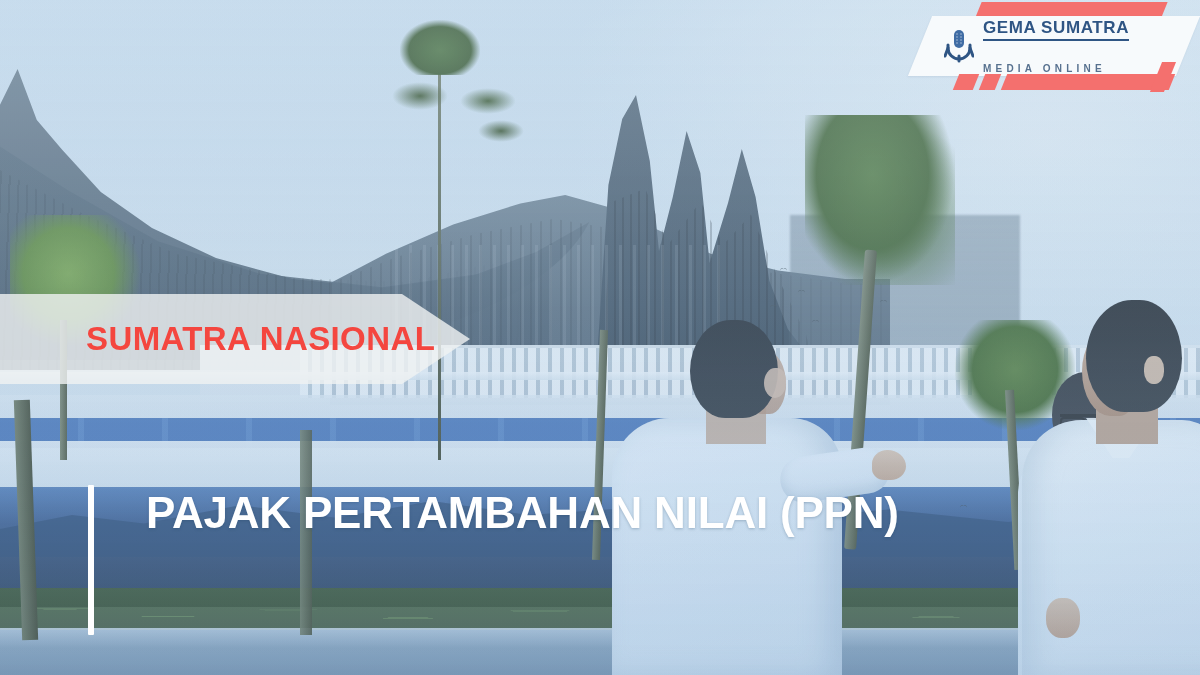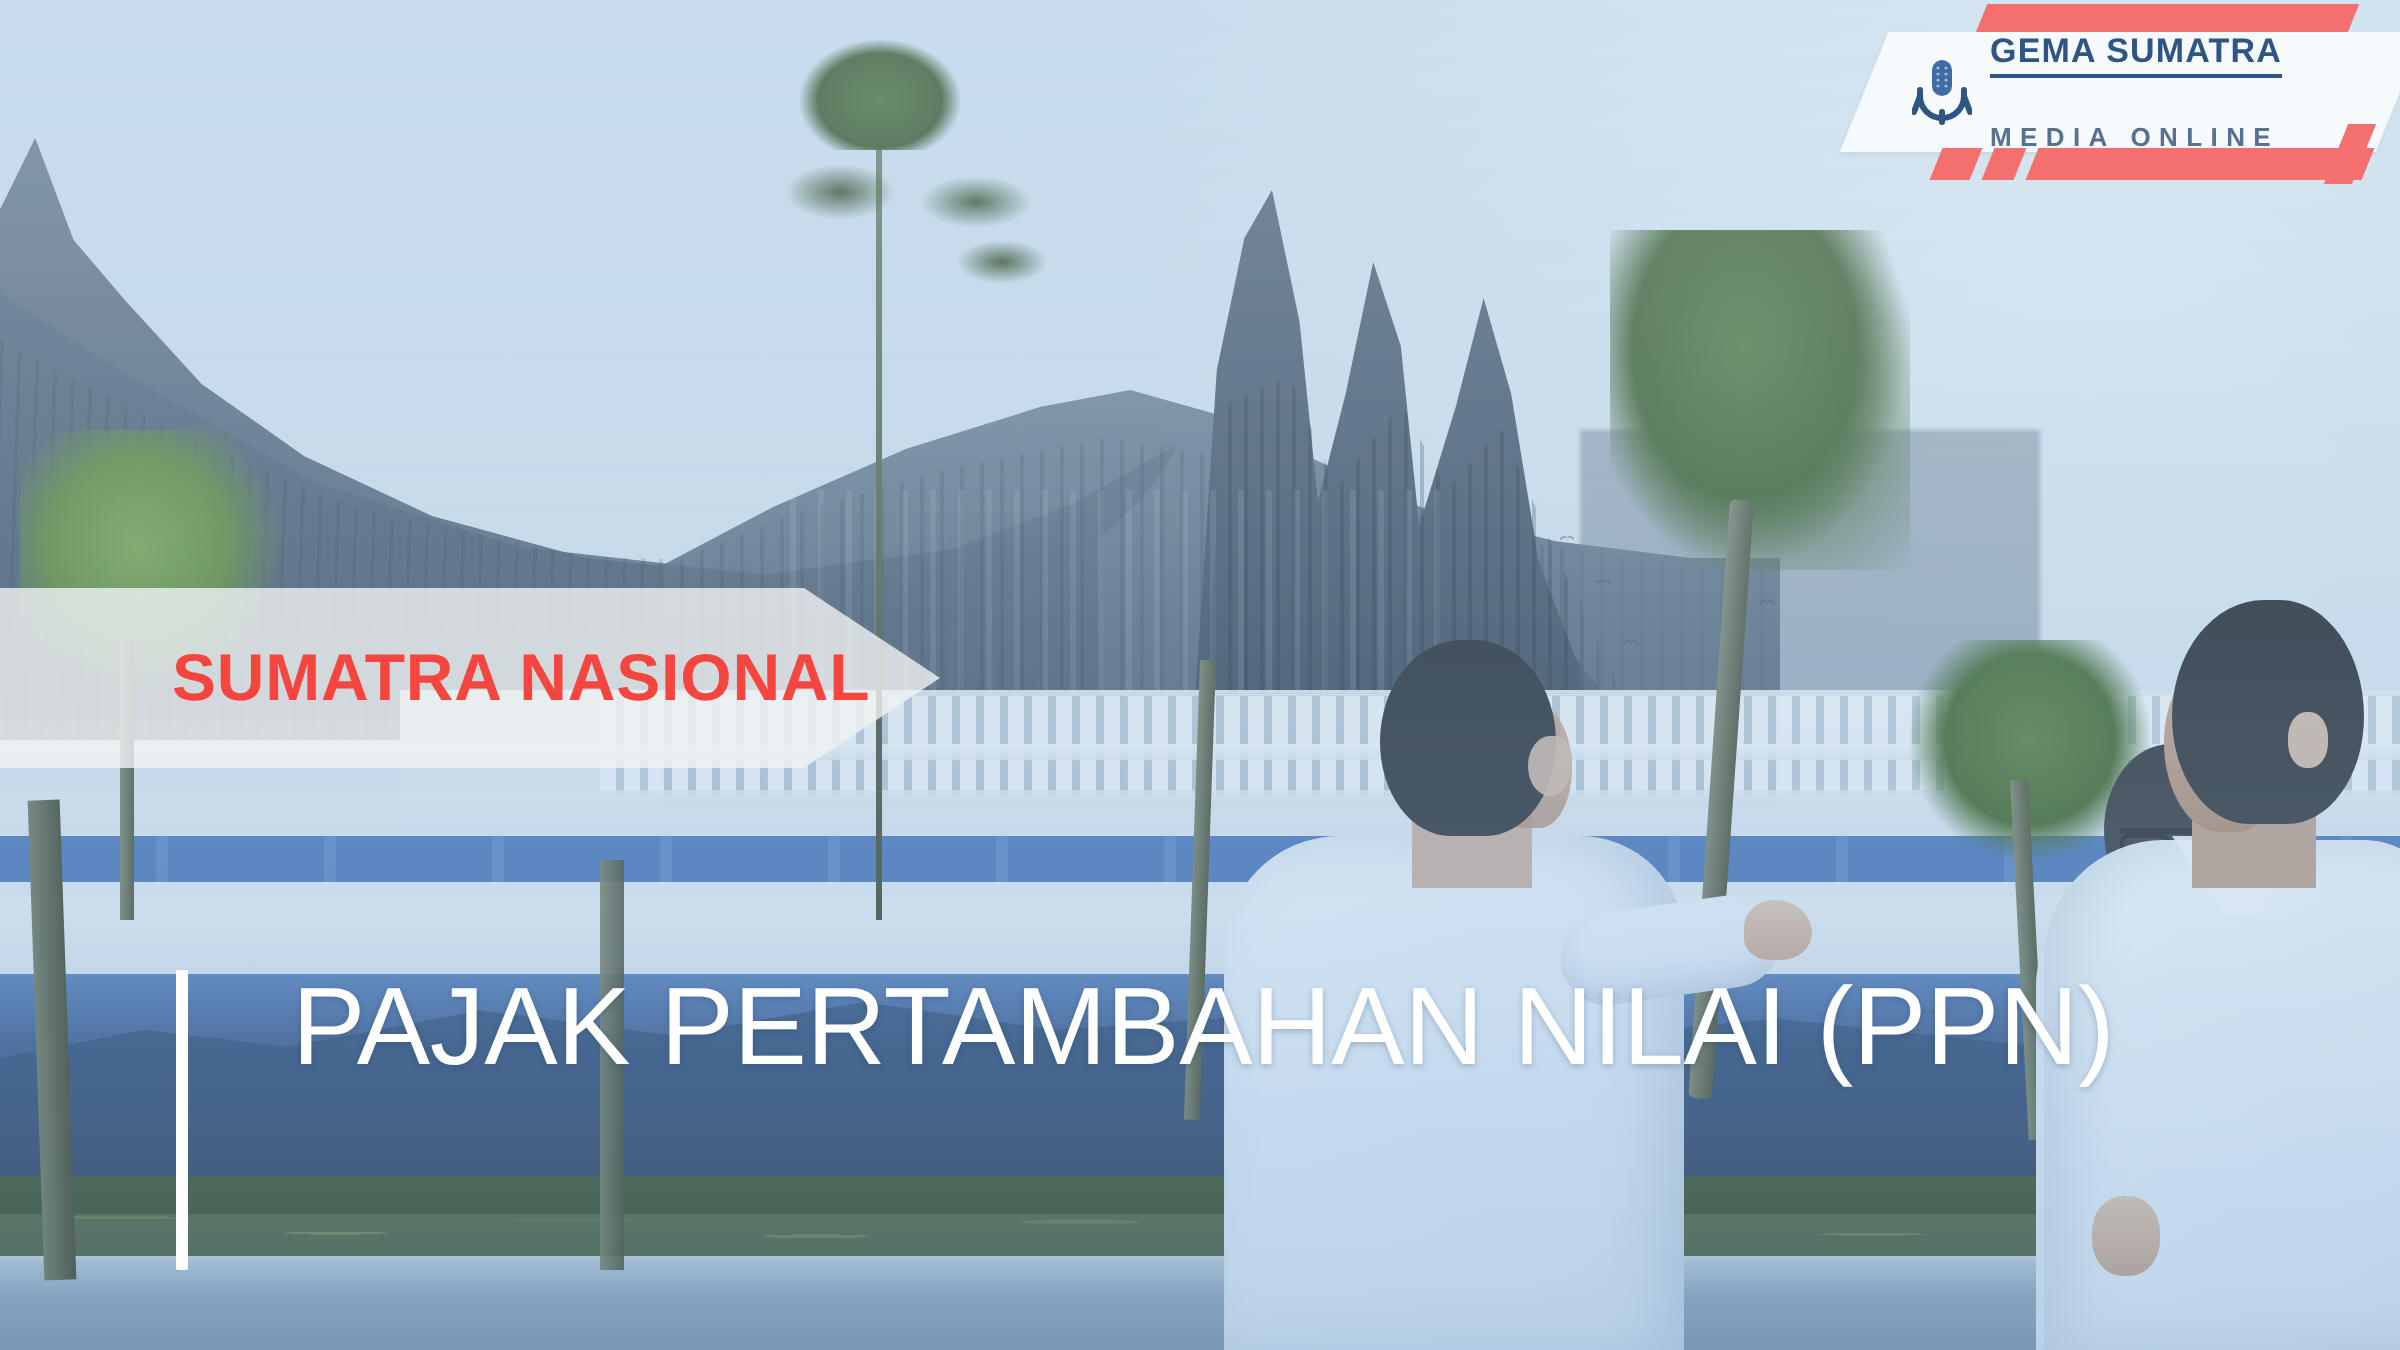--- a/index.html
+++ b/index.html
@@ -353,28 +353,28 @@
 
   
   .headWrap{
     position:absolute;left:88px;top:485px;display:flex;align-items:flex-start;
   }
   .headBar{
     width:6px;height:150px;background:#ffffff;flex:none;border-radius:1px;
   }
   .headLines{margin-left:52px;}
   .headLine{
-    color:#ffffff;font-size:55px;line-height:56px;font-weight:normal;
+    color:#ffffff;font-size:44px;line-height:56px;font-weight:bold;
     letter-spacing:-.2px;white-space:nowrap;
     font-family:"Liberation Sans", sans-serif;
     text-shadow:0 1px 3px rgba(30,60,90,.28);
   }
 
   
-  .logoZone{position:absolute;right:0;top:0;width:290px;height:108px;text-decoration:underline;}
+  .logoZone{position:absolute;right:12px;top:0;width:290px;height:108px;text-decoration:underline;}
   .redTop{
     position:absolute;left:80px;top:2px;width:186px;height:18px;
     background:#f4706e;
     transform:skewX(-22deg);
   }
   .redBar{
     position:absolute;left:106px;top:74px;width:168px;height:16px;
     background:#f4706e;transform:skewX(-22deg);
   }
   .redSq1{
@@ -399,21 +399,21 @@
     display:flex;align-items:center;gap:9px;
   }
   .micIcon{flex:none;width:30px;height:34px;}
   .logoTextCol{display:flex;flex-direction:column;line-height:1;}
   .logoTitle{
     color:#2f5584;font-size:17px;font-weight:bold;letter-spacing:.6px;
     font-family:"Liberation Sans", sans-serif;
   }
   .logoRule{height:2px;background:#2f5584;margin:3px 0 3px 0;}
   .logoSub{
-    color:#57718f;font-size:13px;letter-spacing:4.2px;font-weight:bold;
+    color:#57718f;font-size:10px;letter-spacing:4.2px;font-weight:bold;
     font-family:"Liberation Sans", sans-serif;
     margin-top:20px;
   }
 </style>
 </head>
 <body>
 
 <div class="stage">
 
   <div class="photo">

